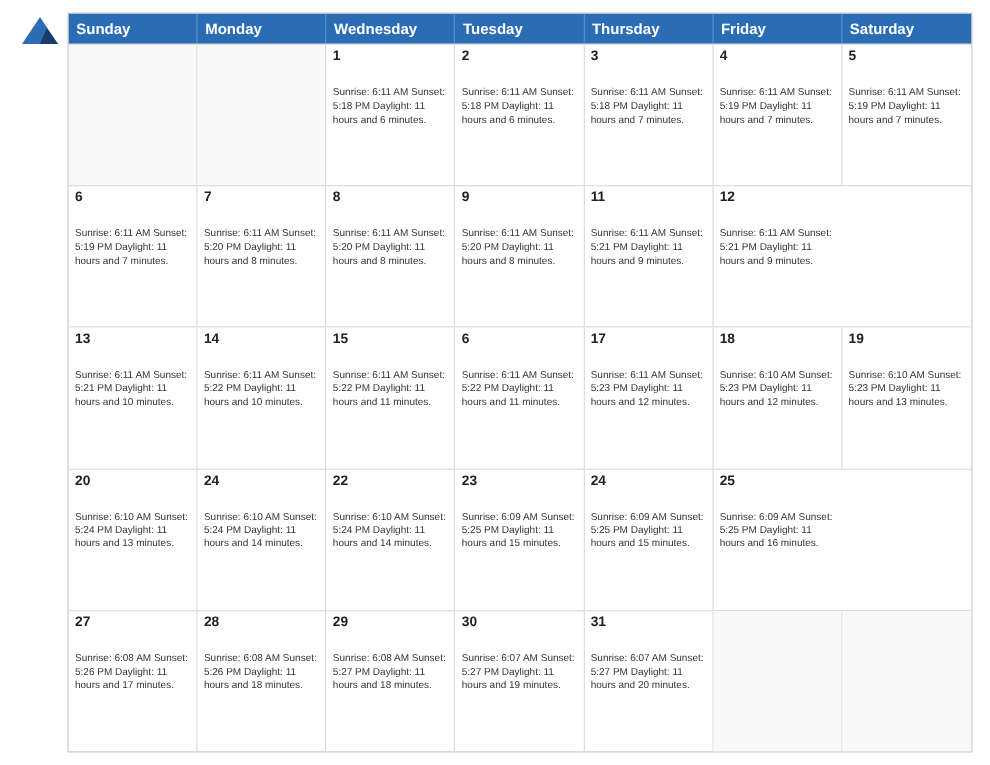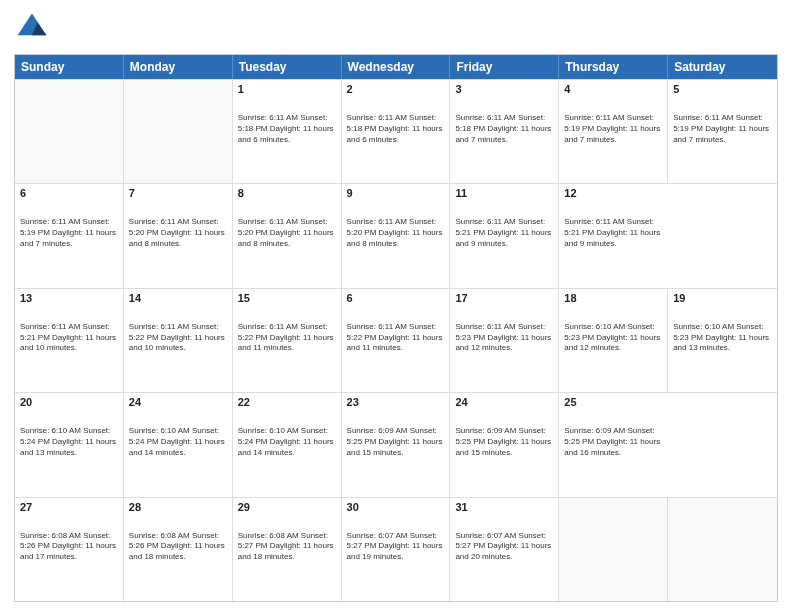--- a/index.html
+++ b/index.html
@@ -8,21 +8,21 @@
       background: #fff;
       width: 792px;
       height: 612px;
       overflow: hidden;
     }
     .page {
       width: 792px;
       height: 612px;
       padding: 10px 14px;
       display: flex;
-      flex-direction: column;
+      flex-direction: row;
     }
     .header {
       display: flex;
       justify-content: space-between;
       align-items: flex-start;
       margin-bottom: 8px;
     }
     .logo {
       display: flex;
       align-items: center;
@@ -128,24 +128,24 @@
     <div class="title-block">
       <div class="main-title"></div>
       <div class="subtitle"></div>
     </div>
   </div>
 
   <div class="calendar">
     <div class="cal-header-row">
     <div class="cal-header-cell">Sunday</div>
         <div class="cal-header-cell">Monday</div>
+        <div class="cal-header-cell">Wednesday</div>
         <div class="cal-header-cell">Tuesday</div>
-        <div class="cal-header-cell">Wednesday</div>
+        <div class="cal-header-cell">Thursday</div>
         <div class="cal-header-cell">Friday</div>
-        <div class="cal-header-cell">Thursday</div>
         <div class="cal-header-cell">Saturday</div>
       </div>
     <div class="cal-body">
     <div class="cal-row">
           <div class="cal-cell empty"></div>
           <div class="cal-cell empty"></div>
           <div class="cal-cell">
             <span class="day-num">1</span>
             <div class="cell-text">Sunrise: 6:11 AM
 Sunset: 5:18 PM

